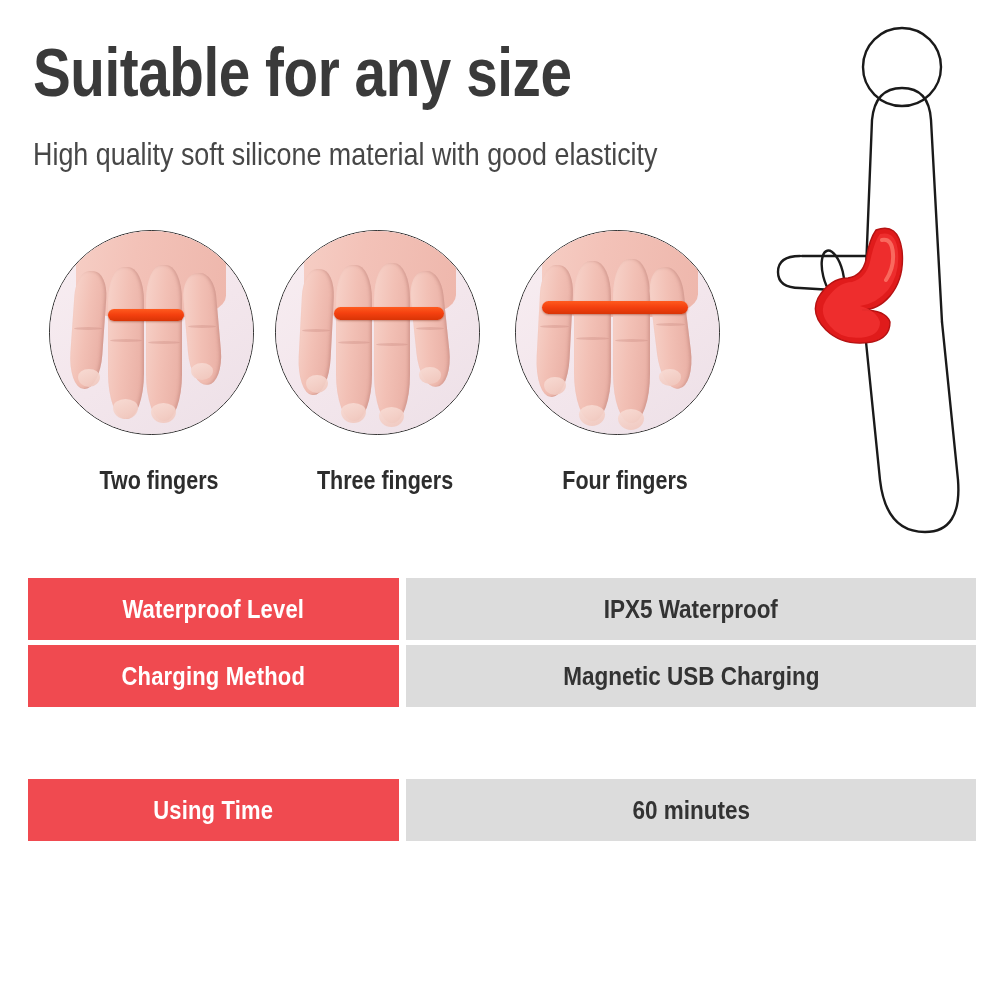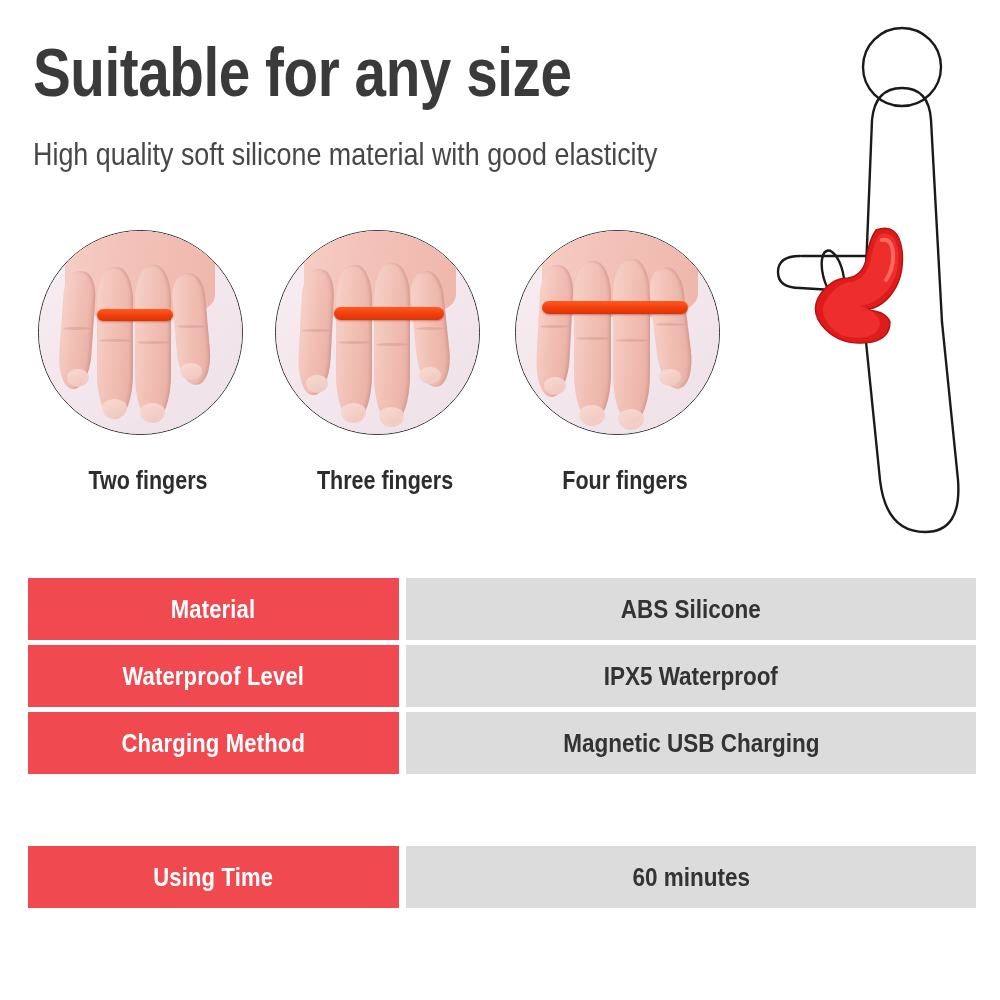--- a/index.html
+++ b/index.html
@@ -172,21 +172,21 @@
         <path d="M190,224 Q206,220 208,242 Q210,264 198,280 Q186,294 170,296
                  Q186,300 190,312 Q190,324 176,327 Q152,331 140,316 Q128,302 136,290
                  Q148,272 162,272 Q176,268 180,252 Q184,232 190,224 Z" fill="#f03030" opacity="0.85"></path>
         <path d="M192,230 Q202,228 203,244 Q204,258 196,270" fill="none" stroke="#ff8a7a" stroke-width="4" stroke-linecap="round" opacity="0.65"></path>
       </g>
     </svg>
   </div>
 
   <div id="circles">
 
-    <div class="circle-item" style="left:38px;">
+    <div class="circle-item" style="left:49px;">
       <div class="circle">
         <div class="hand">
           <div class="hand-bg"></div>
           <div class="palm" style="left:26px; top:-32px; width:150px; height:118px;"></div>
           <div class="finger" style="left:22px;  top:40px;  width:32px; height:118px; transform:rotate(4deg);"></div>
           <div class="finger" style="left:58px;  top:36px;  width:36px; height:152px;"></div>
           <div class="finger" style="left:96px;  top:34px;  width:36px; height:156px;"></div>
           <div class="finger" style="left:136px; top:42px;  width:33px; height:112px; transform:rotate(-5deg);"></div>
           <div class="nail" style="left:28px;  top:138px; width:22px; height:18px;"></div>
           <div class="nail" style="left:63px;  top:168px; width:25px; height:20px;"></div>
@@ -244,29 +244,20 @@
           <div class="knuckle" style="left:140px; top:92px;  width:29px;"></div>
           <div class="band" style="left:26px; top:70px; width:146px; height:13px;"></div>
         </div>
       </div>
       <div class="circle-label">Four fingers</div>
     </div>
   </div>
 
   <div id="spec-table">
 
-    <div class="spec-row">
-      <div class="spec-label">
-          <span>Material</span>
-        </div>
-      <div class="spec-gap"></div>
-      <div class="spec-value">
-          <span>ABS Silicone</span>
-        </div>
-    </div>
 
     <div class="spec-row">
       <div class="spec-label">
           <span>Waterproof Level</span>
         </div>
       <div class="spec-gap"></div>
       <div class="spec-value">
           <span>IPX5 Waterproof</span>
         </div>
     </div>

